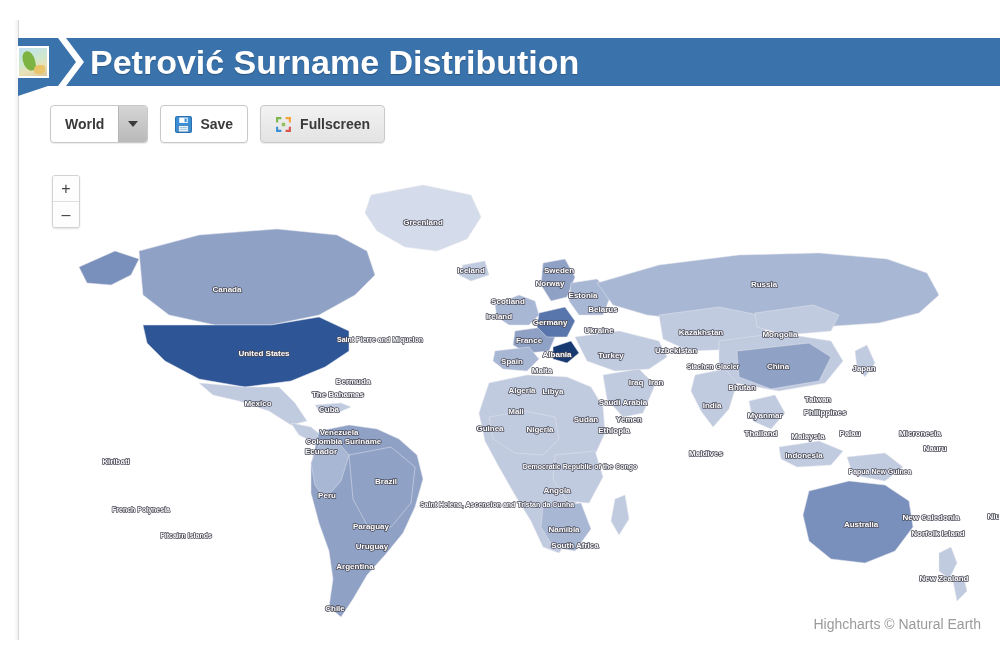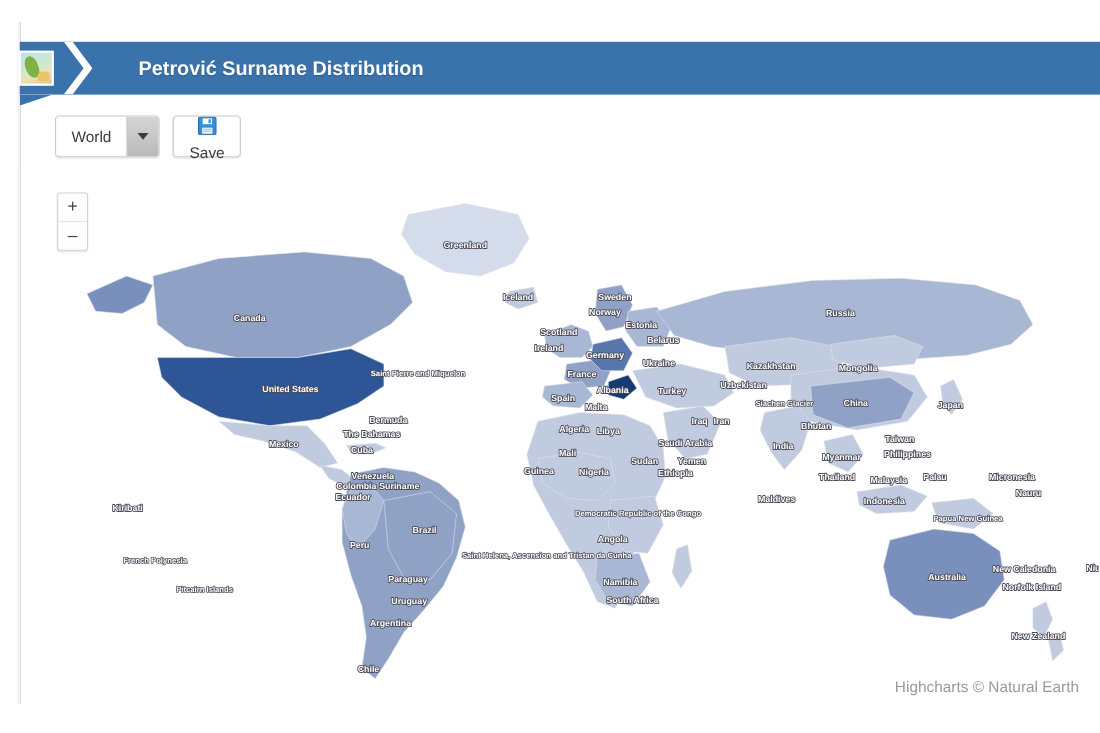--- a/index.html
+++ b/index.html
@@ -85,38 +85,38 @@
     background: #e9c46a;
     border-radius: 50% 30% 45% 35%;
   }
 
   .header-title {
     position: absolute;
     left: 90px; top: 38px;
     height: 44px;
     line-height: 48px;
     color: #ffffff;
-    font-size: 18px;
+    font-size: 34px;
     font-weight: bold;
     letter-spacing: 0px;
     white-space: nowrap;
     z-index: 5;
     text-shadow: 0 1px 1px rgba(0,0,0,.25);
-    margin-left: 36px;
   }
 
   
   .toolbar {
     position: absolute;
     left: 50px; top: 106px;
     height: 36px;
     display: flex;
     align-items: center;
     gap: 12px;
     z-index: 6;
+    font-weight: bold;
   }
   .dropdown {
     display: flex;
     align-items: stretch;
     height: 36px;
     background: #ffffff;
     border: 1px solid #c9c9c9;
     border-radius: 4px;
     box-shadow: 0 1px 1px rgba(0,0,0,.08);
     overflow: hidden;
@@ -152,21 +152,21 @@
     height: 36px;
     padding: 0 14px;
     border: 1px solid #c9c9c9;
     border-radius: 4px;
     font-size: 14px;
     color: #3a3a3a;
     box-shadow: 0 1px 1px rgba(0,0,0,.08);
     cursor: pointer;
     white-space: nowrap;
   }
-  .tbtn.save { background: #ffffff; flex-direction: column; }
+  .tbtn.save { background: #ffffff; }
   .tbtn.fullscreen { background: linear-gradient(to bottom,#f2f2f2,#e3e3e3); }
 
   .ico-save { width:17px; height:17px; display:block; }
   .ico-full { width:17px; height:17px; display:block; }
 
   
   .map-wrap {
     position: absolute;
     left: 19px; top: 155px;
     width: 980px; height: 485px;
@@ -265,20 +265,32 @@
           <rect x="4" y="1.5" width="8" height="5" fill="#ffffff"></rect>
           <rect x="9" y="2.3" width="2" height="3.4" fill="#3a8fd6"></rect>
           <rect x="3.2" y="9" width="9.6" height="6" fill="#e9f3fb" stroke="#2a6fae" stroke-width="0.6"></rect>
           <rect x="4.4" y="10.4" width="7.2" height="0.9" fill="#9dc4e2"></rect>
           <rect x="4.4" y="12.1" width="7.2" height="0.9" fill="#9dc4e2"></rect>
         </svg>
       </span>
       <span>Save</span>
     </div>
 
+    <div class="tbtn fullscreen">
+      <span>
+        <svg class="ico-full" viewBox="0 0 16 16">
+          <path d="M1 1h5v2H3v3H1z" fill="#7ab648"></path>
+          <path d="M15 1h-5v2h3v3h2z" fill="#f2a33c"></path>
+          <path d="M1 15h5v-2H3v-3H1z" fill="#3a8fd6"></path>
+          <path d="M15 15h-5v-2h3v-3h2z" fill="#d9534f"></path>
+          <rect x="6.4" y="6.4" width="3.2" height="3.2" fill="#8fbf5a"></rect>
+        </svg>
+      </span>
+      <span>Fullscreen</span>
+    </div>
   </div>
 
   <div class="map-wrap">
 
     <svg class="map-svg" width="980" height="485" viewBox="0 0 980 485">
       <rect x="0" y="0" width="980" height="485" fill="#ffffff"></rect>
 
       <g stroke="#e4e4ec" stroke-width="0.5">
 
         <path d="M352,40 L404,30 L452,40 L462,62 L448,84 L418,96 L386,92 L358,76 L346,58 Z" fill="#d4dceb"></path>

